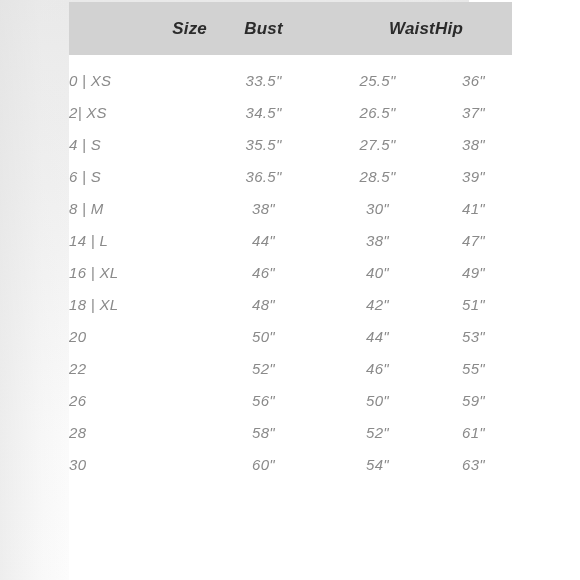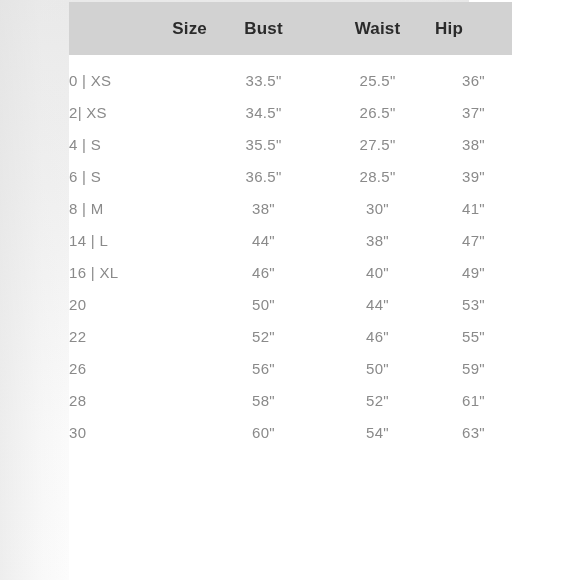--- a/index.html
+++ b/index.html
@@ -21,20 +21,21 @@
     height: 580px;
     
     background:
       linear-gradient(180deg,
         #e9e9e9 0%,
         #ececec 12%,
         #f0f0f0 32%,
         #f6f6f6 55%,
         #fbfbfb 75%,
         #fdfdfd 100%);
+    font-style: italic;
   }
 
   
   #page::before {
     content: "";
     position: absolute;
     inset: 0;
     background:
       linear-gradient(90deg,
         rgba(225,225,225,0.55) 0%,
@@ -93,21 +94,21 @@
   .col-waist { width: 115px; }
   .col-hip   { width: 77px; }
 
   .cell-size  { text-align: left; padding-right: 45px; }
   .cell-bust  { text-align: center; }
   .cell-waist { text-align: center; }
   .cell-hip   { text-align: center; }
 
   .head-size  { text-align: right; padding-right: 48px; }
   .head-bust  { text-align: center; }
-  .head-waist { text-align: center; }
+  .head-waist { text-align: right; }
   .head-hip   { text-align: left; }
 
   .first-row td { padding-top: 9px; }
 </style>
 </head>
 <body>
 
 <div id="page">
   <div id="size-card">
     <table class="chart-table">
@@ -162,20 +163,26 @@
             <td class="cell-waist">38"</td>
             <td class="cell-hip">47"</td>
           </tr>
           <tr>
             <td class="cell-size">16 | XL</td>
             <td class="cell-bust">46"</td>
             <td class="cell-waist">40"</td>
             <td class="cell-hip">49"</td>
           </tr>
           <tr>
+            <td class="cell-size">18 | XL</td>
+            <td class="cell-bust">48"</td>
+            <td class="cell-waist">42"</td>
+            <td class="cell-hip">51"</td>
+          </tr>
+          <tr>
             <td class="cell-size">20</td>
             <td class="cell-bust">50"</td>
             <td class="cell-waist">44"</td>
             <td class="cell-hip">53"</td>
           </tr>
           <tr>
             <td class="cell-size">22</td>
             <td class="cell-bust">52"</td>
             <td class="cell-waist">46"</td>
             <td class="cell-hip">55"</td>

